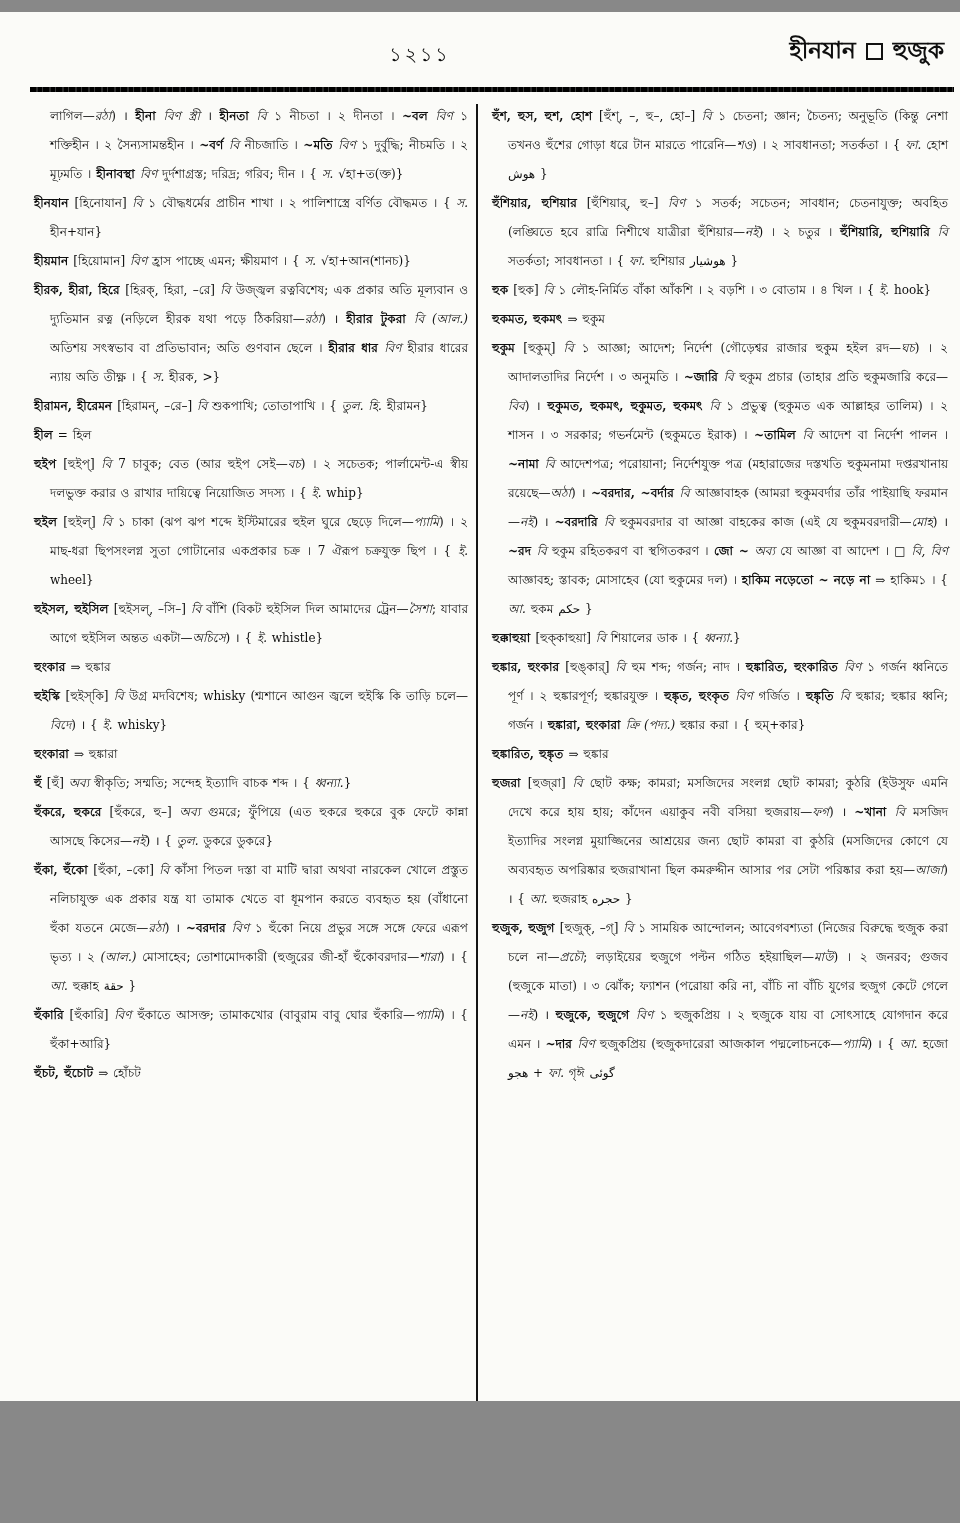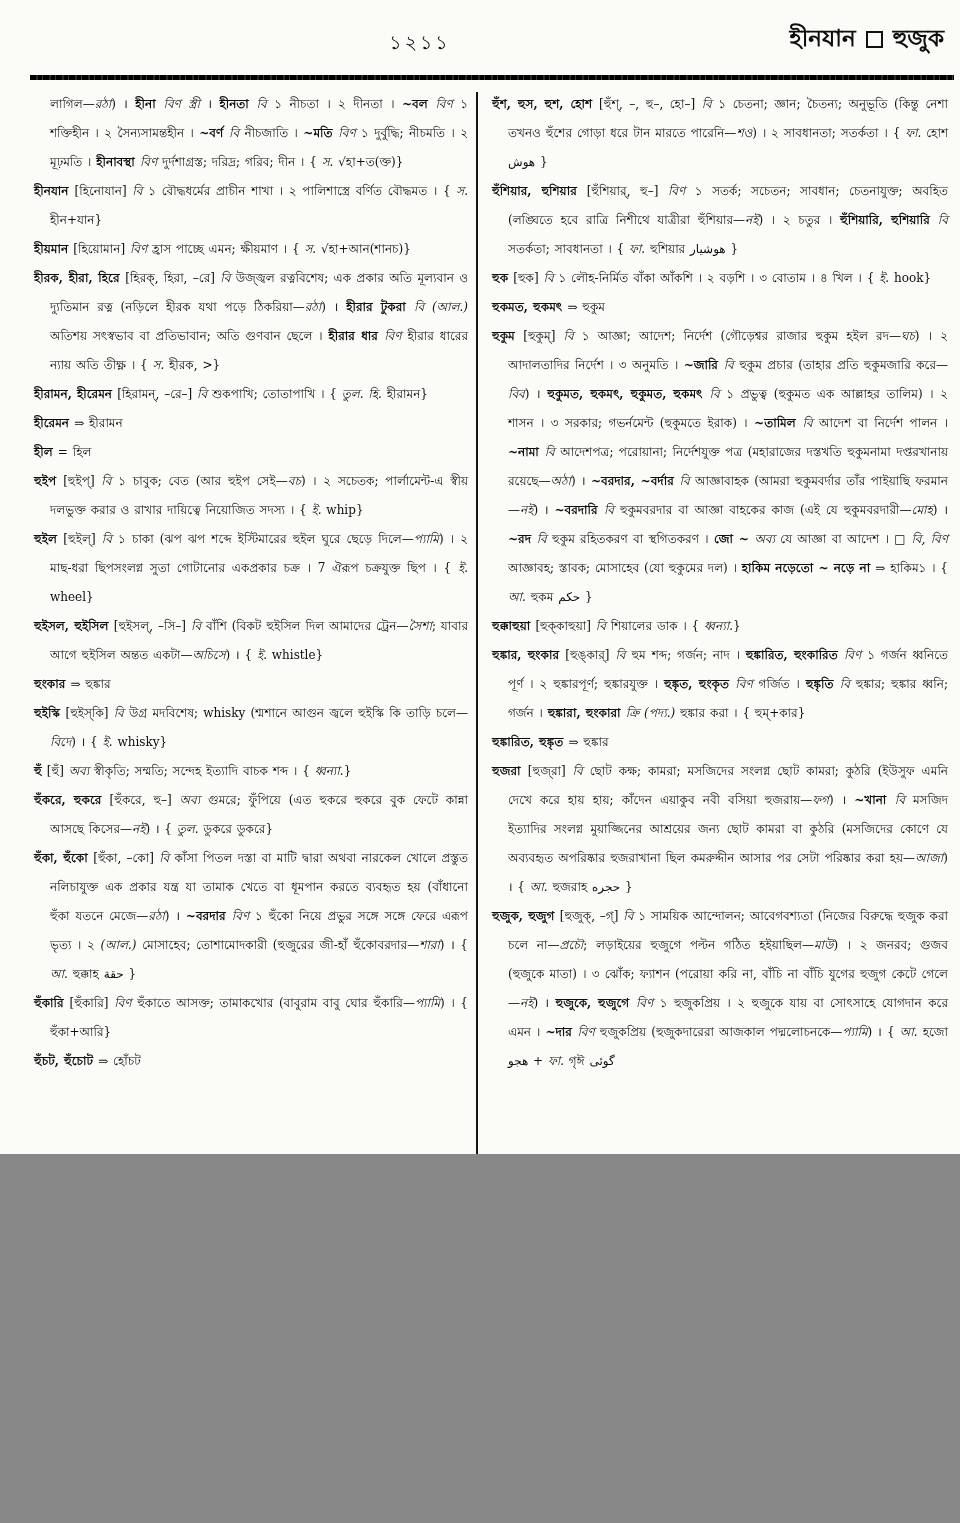--- a/index.html
+++ b/index.html
@@ -1,19 +1,19 @@
 <!DOCTYPE html>
 <html><head>
 <meta charset="utf-8">
 <style>
   html,body{margin:0;padding:0;background:#888;}
   .page{
     position:relative;
-    width:960px;height:1154px;
-    margin:0 auto;
+    width:960px;height:1389px;
+    margin:12px auto;
     background:#fbfbf8;
     color:#0e0e0e;
     font-family:"DejaVu Serif","Liberation Serif",serif;
     overflow:hidden;
   }
   .pagenum{
     position:absolute;top:28px;left:330px;width:180px;
     text-align:center;font-size:19px;letter-spacing:3px;
   }
   .guide{
@@ -55,27 +55,27 @@
     <span>হুজুক</span>
   </div>
   <div class="rule"></div>
   <div class="cols">
     <div class="col leftcol">
         <p class="entry cont"><span>লাগিল—</span><span class="i">রঠা</span><span>) । </span><span class="b">হীনা </span><span class="i">বিণ স্ত্রী</span><span> । </span><span class="b">হীনতা </span><span class="i">বি</span><span> ১ নীচতা । ২ দীনতা । </span><span class="b">~বল </span><span class="i">বিণ</span><span> ১ শক্তিহীন । ২ সৈন্যসামন্তহীন । </span><span class="b">~বর্ণ </span><span class="i">বি</span><span> নীচজাতি । </span><span class="b">~মতি </span><span class="i">বিণ</span><span> ১ দুর্বুদ্ধি; নীচমতি । ২ মূঢ়মতি । </span><span class="b">হীনাবস্থা </span><span class="i">বিণ</span><span> দুর্দশাগ্রস্ত; দরিদ্র; গরিব; দীন । { </span><span class="i">স.</span><span> √হা+ত(ক্ত)}</span></p>
         <p class="entry"><span class="b">হীনযান </span><span>[হিনোযান] </span><span class="i">বি</span><span> ১ বৌদ্ধধর্মের প্রাচীন শাখা । ২ পালিশাস্ত্রে বর্ণিত বৌদ্ধমত । { </span><span class="i">স.</span><span> হীন+যান}</span></p>
         <p class="entry"><span class="b">হীয়মান </span><span>[হিয়োমান] </span><span class="i">বিণ</span><span> হ্রাস পাচ্ছে এমন; ক্ষীয়মাণ । { </span><span class="i">স.</span><span> √হা+আন(শানচ)}</span></p>
         <p class="entry"><span class="b">হীরক, হীরা, হিরে </span><span>[হিরক্, হিরা, –রে] </span><span class="i">বি</span><span> উজ্জ্বল রত্নবিশেষ; এক প্রকার অতি মূল্যবান ও দ্যুতিমান রত্ন (নড়িলে হীরক যথা পড়ে ঠিকরিয়া—</span><span class="i">রঠা</span><span>) । </span><span class="b">হীরার টুকরা </span><span class="i">বি (আল.)</span><span> অতিশয় সৎস্বভাব বা প্রতিভাবান; অতি গুণবান ছেলে । </span><span class="b">হীরার ধার </span><span class="i">বিণ</span><span> হীরার ধারের ন্যায় অতি তীক্ষ্ণ । { </span><span class="i">স.</span><span> হীরক, &gt;}</span></p>
         <p class="entry"><span class="b">হীরামন, হীরেমন </span><span>[হিরামন্, –রে–] </span><span class="i">বি</span><span> শুকপাখি; তোতাপাখি । { </span><span class="i">তুল. হি.</span><span> হীরামন}</span></p>
-        <p class="entry"><span class="b">হীরেমন </span><span>⇒ হীরামন</span></p>
         <p class="entry"><span class="b">হীল </span><span>= হিল</span></p>
-        <p class="entry"><span class="b">হুইপ </span><span>[হুইপ্] </span><span class="i">বি</span><span> ১ চাবুক; বেত (আর হুইপ সেই—</span><span class="i">বচ</span><span>) । ২ সচেতক; পার্লামেন্ট-এ স্বীয় দলভুক্ত করার ও রাখার দায়িত্বে নিয়োজিত সদস্য । { </span><span class="i">ই.</span><span> whip}</span></p>
+        <p class="entry"><span class="b">হুইপ </span><span>[হুইপ্] </span><span class="i">বি</span><span> 7 চাবুক; বেত (আর হুইপ সেই—</span><span class="i">বচ</span><span>) । ২ সচেতক; পার্লামেন্ট-এ স্বীয় দলভুক্ত করার ও রাখার দায়িত্বে নিয়োজিত সদস্য । { </span><span class="i">ই.</span><span> whip}</span></p>
         <p class="entry"><span class="b">হুইল </span><span>[হুইল্] </span><span class="i">বি</span><span> ১ চাকা (ঝপ ঝপ শব্দে ইস্টিমারের হুইল ঘুরে ছেড়ে দিলে—</span><span class="i">প্যামি</span><span>) । ২ মাছ-ধরা ছিপসংলগ্ন সুতা গোটানোর একপ্রকার চক্র । 7 ঐরূপ চক্রযুক্ত ছিপ । { </span><span class="i">ই.</span><span> wheel}</span></p>
         <p class="entry"><span class="b">হুইসল, হুইসিল </span><span>[হুইসল্, –সি–] </span><span class="i">বি</span><span> বাঁশি (বিকট হুইসিল দিল আমাদের ট্রেন—</span><span class="i">সৈশা</span><span>; যাবার আগে হুইসিল অন্তত একটা—</span><span class="i">অচিসে</span><span>) । { </span><span class="i">ই.</span><span> whistle}</span></p>
         <p class="entry"><span class="b">হুংকার </span><span>⇒ হুঙ্কার</span></p>
         <p class="entry"><span class="b">হুইস্কি </span><span>[হুইস্‌কি] </span><span class="i">বি</span><span> উগ্র মদবিশেষ; whisky (শ্মশানে আগুন জ্বলে হুইস্কি কি তাড়ি চলে—</span><span class="i">বিদে</span><span>) । { </span><span class="i">ই.</span><span> whisky}</span></p>
+        <p class="entry"><span class="b">হুংকারা </span><span>⇒ হুঙ্কারা</span></p>
         <p class="entry"><span class="b">হুঁ </span><span>[হুঁ] </span><span class="i">অব্য</span><span> স্বীকৃতি; সম্মতি; সন্দেহ ইত্যাদি বাচক শব্দ । { </span><span class="i">ধ্বন্যা.</span><span>}</span></p>
         <p class="entry"><span class="b">হুঁকরে, হুকরে </span><span>[হুঁকরে, হু–] </span><span class="i">অব্য</span><span> গুমরে; ফুঁপিয়ে (এত হুকরে হুকরে বুক ফেটে কান্না আসছে কিসের—</span><span class="i">নই</span><span>) । { </span><span class="i">তুল.</span><span> ডুকরে ডুকরে}</span></p>
         <p class="entry"><span class="b">হুঁকা, হুঁকো </span><span>[হুঁকা, –কো] </span><span class="i">বি</span><span> কাঁসা পিতল দস্তা বা মাটি দ্বারা অথবা নারকেল খোলে প্রস্তুত নলিচাযুক্ত এক প্রকার যন্ত্র যা তামাক খেতে বা ধূমপান করতে ব্যবহৃত হয় (বাঁধানো হুঁকা যতনে মেজে—</span><span class="i">রঠা</span><span>) । </span><span class="b">~বরদার </span><span class="i">বিণ</span><span> ১ হুঁকো নিয়ে প্রভুর সঙ্গে সঙ্গে ফেরে এরূপ ভৃত্য । ২ </span><span class="i">(আল.)</span><span> মোসাহেব; তোশামোদকারী (হুজুরের জী-হাঁ হুঁকোবরদার—</span><span class="i">শারা</span><span>) । { </span><span class="i">আ.</span><span> হুক্কাহ حقة }</span></p>
         <p class="entry"><span class="b">হুঁকারি </span><span>[হুঁকারি] </span><span class="i">বিণ</span><span> হুঁকাতে আসক্ত; তামাকখোর (বাবুরাম বাবু ঘোর হুঁকারি—</span><span class="i">প্যামি</span><span>) । { হুঁকা+আরি}</span></p>
         <p class="entry"><span class="b">হুঁচট, হুঁচোট </span><span>⇒ হোঁচট</span></p>
       </div>
     <div class="divider"></div>
     <div class="col rightcol">
         <p class="entry"><span class="b">হুঁশ, হুস, হুশ, হোশ </span><span>[হুঁশ্, –, হু–, হো–] </span><span class="i">বি</span><span> ১ চেতনা; জ্ঞান; চৈতন্য; অনুভূতি (কিন্তু নেশা তখনও হুঁশের গোড়া ধরে টান মারতে পারেনি—</span><span class="i">শও</span><span>) । ২ সাবধানতা; সতর্কতা । { </span><span class="i">ফা.</span><span> হোশ هوش }</span></p>
         <p class="entry"><span class="b">হুঁশিয়ার, হুশিয়ার </span><span>[হুঁশিয়ার্, হু–] </span><span class="i">বিণ</span><span> ১ সতর্ক; সচেতন; সাবধান; চেতনাযুক্ত; অবহিত (লঙ্ঘিতে হবে রাত্রি নিশীথে যাত্রীরা হুঁশিয়ার—</span><span class="i">নই</span><span>) । ২ চতুর । </span><span class="b">হুঁশিয়ারি, হুশিয়ারি </span><span class="i">বি</span><span> সতর্কতা; সাবধানতা । { </span><span class="i">ফা.</span><span> হুশিয়ার هوشيار }</span></p>

